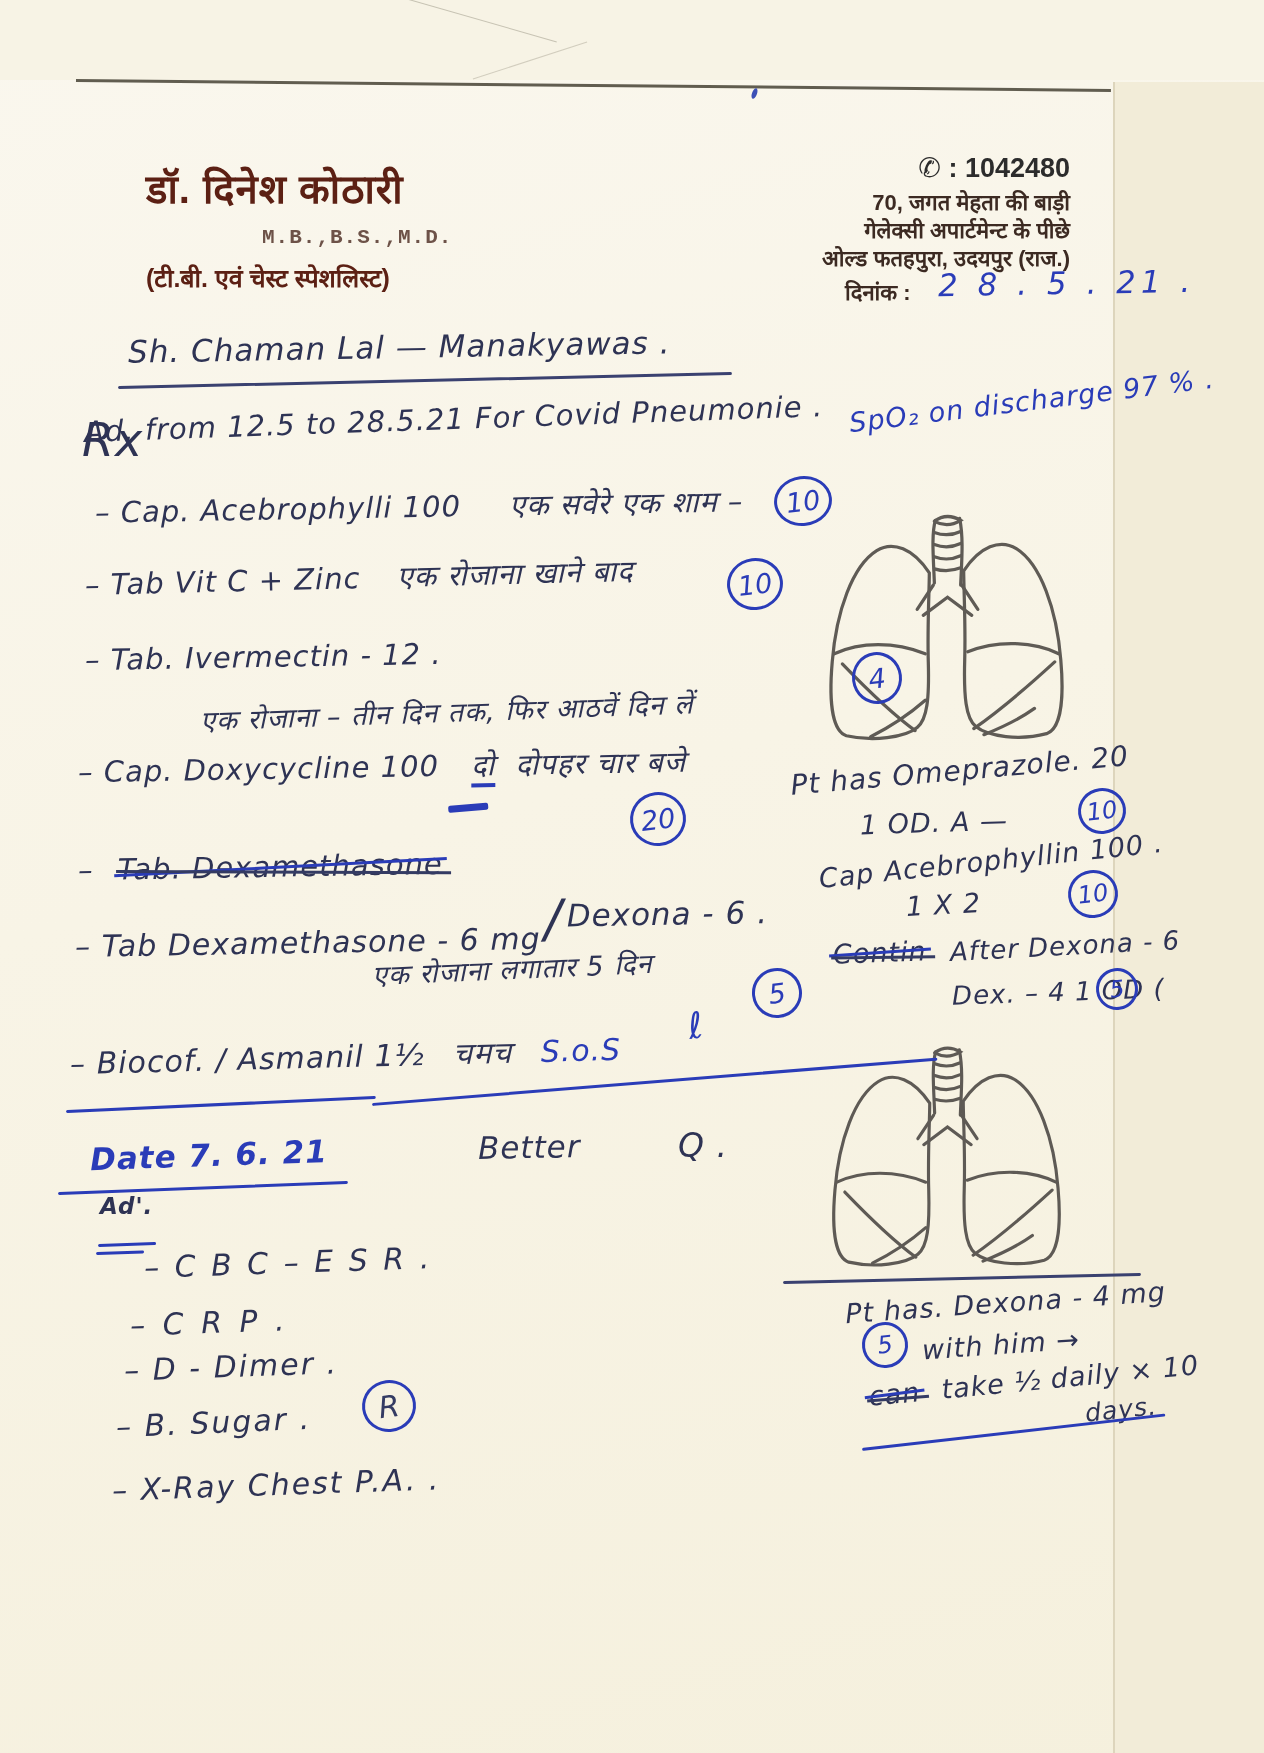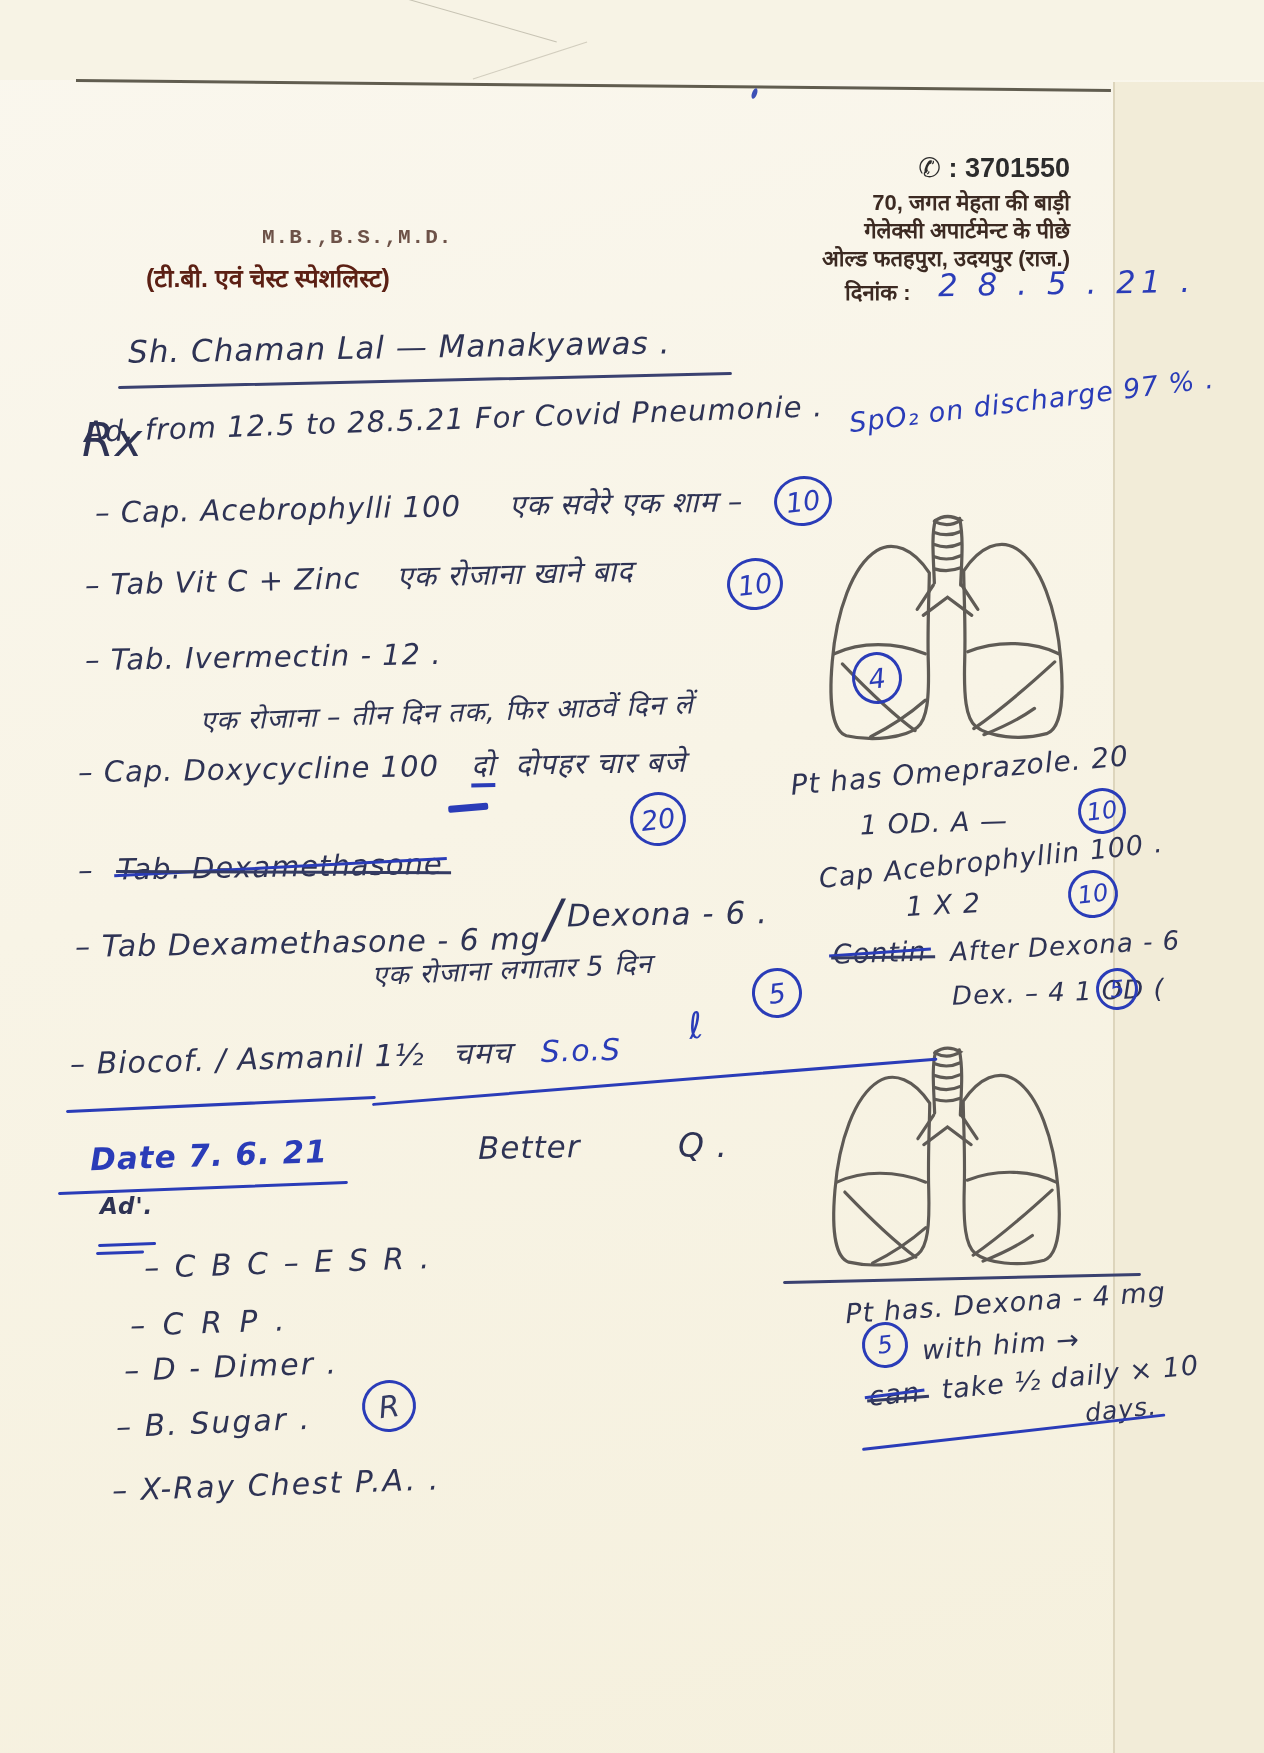--- a/index.html
+++ b/index.html
@@ -36,24 +36,25 @@
 
 <div id="page">
 
   <div class="decor" style="left:0;top:0;width:1264px;height:80px;background:#f7f3e5;"></div>
   <div class="decor" style="left:76px;top:79px;width:1035px;height:3px;background:#615d50;transform:rotate(0.55deg);transform-origin:0 0;"></div>
   <div class="decor" style="left:1113px;top:82px;width:151px;height:1671px;background:#f2ecd8;border-left:2px solid #ddd5bc;"></div>
   <div class="decor" style="left:390px;top:18px;width:170px;height:1px;background:rgba(140,135,118,0.45);transform:rotate(16deg);"></div>
   <div class="decor" style="left:470px;top:60px;width:120px;height:1px;background:rgba(140,135,118,0.35);transform:rotate(-18deg);"></div>
   <div class="decor" style="left:752px;top:88px;width:5px;height:11px;background:#3c50b6;border-radius:50%;transform:rotate(20deg);"></div>
 
+  <div class="printed maroon" style="left:146px;top:160px;font-size:40px;font-weight:700;letter-spacing:1px;">डॉ. दिनेश कोठारी</div>
   <div class="printed" style="left:262px;top:226px;font-size:21px;color:#6d5248;font-weight:600;letter-spacing:1px;font-family:Liberation Mono, monospace;">M.B.,B.S.,M.D.</div>
   <div class="printed maroon" style="left:146px;top:260px;font-size:25px;font-weight:700;">(टी.बी. एवं चेस्ट स्पेशलिस्ट)</div>
 
-  <div class="printed" style="top:152px;right:194px;font-size:27px;font-weight:700;color:#2c2c2c;">✆ : 3701550</div>
+  <div class="printed" style="top:152px;right:194px;font-size:27px;font-weight:700;color:#2c2c2c;">✆ : 1042480</div>
   <div class="printed" style="top:186px;right:194px;font-size:22px;font-weight:700;">70, जगत मेहता की बाड़ी</div>
   <div class="printed" style="top:214px;right:194px;font-size:22px;font-weight:700;">गेलेक्सी अपार्टमेन्ट के पीछे</div>
   <div class="printed" style="top:242px;right:194px;font-size:22px;font-weight:700;margin-left:48px;">ओल्ड फतहपुरा, उदयपुर (राज.)</div>
   <div class="printed" style="left:845px;top:276px;font-size:22px;font-weight:700;">दिनांक :</div>
   <div class="hw blue" style="left:938px;top:266px;font-size:31px;letter-spacing:5px;transform:rotate(-1deg);">2 8 . 5 . 21 .</div>
 
   <div class="hw" style="left:128px;top:330px;font-size:31px;transform:rotate(-1deg);z-index:2;">Sh. Chaman Lal —  Manakyawas .</div>
   <div class="ink-line dark-line" style="left:118px;top:386px;width:614px;transform:rotate(-1.3deg);"></div>
   <div class="hw" style="left:84px;top:404px;font-size:29px;transform:rotate(-2deg);">Ad.  from 12.5 to 28.5.21  For Covid Pneumonie .</div>
   <div class="hw blue" style="left:848px;top:386px;font-size:27px;transform:rotate(-7deg);">SpO₂ on discharge 97 % .</div>

